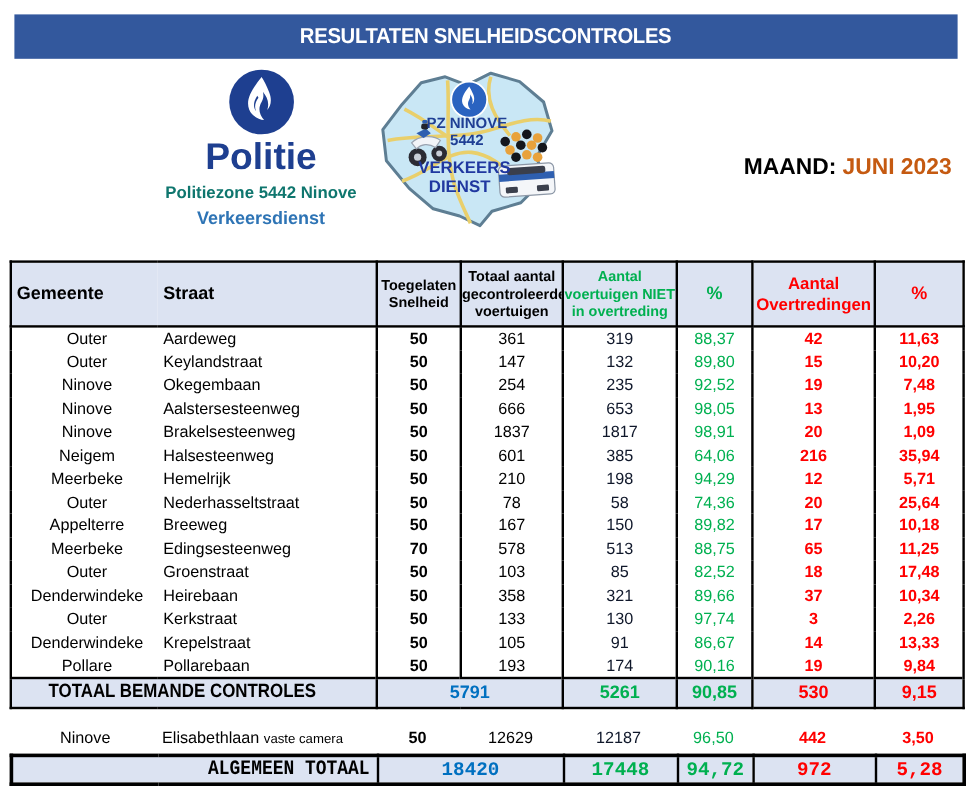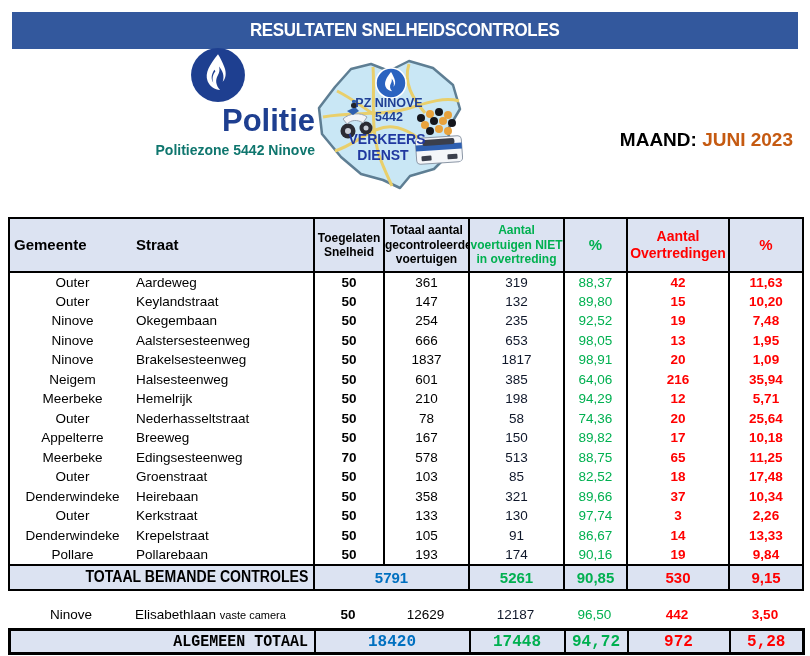--- a/index.html
+++ b/index.html
@@ -7,21 +7,21 @@
 
   
   .banner {
     position: absolute; left: 12px; top: 12px; width: 786px; height: 37px;
     background: #33589D; color: #fff; display: flex; align-items: center; justify-content: center;
     font-weight: bold; font-size: 18px; letter-spacing: -0.3px;
   }
   .banner span { display:inline-block; transform: scaleX(0.94); }
 
   
-  .logo-block { position: absolute; left: 120px; top: 47px; width: 195px; text-align: right; }
+  .logo-block { position: absolute; left: 120px; top: 57px; width: 195px; text-align: center; }
   .logo-circle { display: block; margin: 0 auto; }
   .logo-title { color: #1E3F90; font-size: 31px; font-weight: bold; line-height: 1.05; margin-top: 2px; }
   .logo-sub1 { color: #0f766e; font-size: 14px; font-weight: bold; margin-top: 4px; }
   .logo-sub2 { color: #2E74B5; font-size: 15px; font-weight: bold; margin-top: 6px; }
 
   
   .map-badge { position: absolute; left: 313px; top: 55px; }
 
   
   .month { position: absolute; top: 129px; right: 17px; font-size: 19px; font-weight: bold; white-space: nowrap; }
@@ -47,21 +47,21 @@
   td.c-gemeente { text-align: center; padding-left: 4px; border-right: none !important; }
   td.c-straat   { text-align: left; padding-left: 5px; border-left: none !important; }
   td.c-snelheid { text-align: center; font-weight: bold; }
   td.c-total    { text-align: center; }
   td.c-niet     { text-align: center; color: #0f172a; }
   td.c-pctn     { text-align: center; color: #00B050; }
   td.c-over     { text-align: center; color: #FF0000; font-weight: bold; }
   td.c-pcto     { text-align: center; color: #FF0000; font-weight: bold; }
 
   .total-row td { background: #DCE3F2; border: 2px solid #000; height: 25px; font-weight: bold; font-size: 15px; text-align: center; }
-  .total-row .t-label { text-align: right; padding-right: 5px; font-size: 16px; }
+  .total-row .t-label { text-align: left; padding-right: 5px; font-size: 16px; }
   .total-row .t-label span { display: inline-block; transform: scaleX(0.88); transform-origin: right center; white-space: nowrap; }
   .v-blue  { color: #0070C0; }
   .v-green { color: #00B050; }
   .v-red   { color: #FF0000; }
 
   .camera-table { position: absolute; left: 8px; top: 603px; }
   .camera-table td { height: 22px; font-size: 13.5px; border: none; white-space: nowrap; }
   .camera-table .note { font-size: 11px; }
 
   .grand-table { position: absolute; left: 8px; top: 628px; border: 3px solid #000; font-family: Liberation Mono, monospace; }
@@ -77,20 +77,21 @@
 </div>
 
 <div class="logo-block">
   <svg class="logo-circle" width="56" height="56" viewBox="0 0 54 54">
     <circle cx="27" cy="27" r="26" fill="#1E3F90"></circle>
     <path d="M27 7 C19 17 14 25 17 33 C19 38 24 41 29 41.5 C25 37 24 32 27 27 C28.2 24.8 29 22 28 18.8 C31.5 23 33.5 28 31.5 33.5 C34.5 30.5 35.5 25 33 19 C31 14 29 10 27 7 Z" fill="#fff"></path>
     <path d="M23.5 22 C20.5 26.5 20 31 22.5 34.5 C21 30.5 22 26.5 24.5 23.5 Z" fill="#1E3F90"></path>
   </svg>
   <div class="logo-title">Politie</div>
   <div class="logo-sub1">Politiezone 5442 Ninove</div>
+  <div class="logo-sub2">Verkeersdienst</div>
 </div>
 
 <svg class="map-badge" width="152" height="138" viewBox="0 0 152 138">
   <path d="M22 32 L38 14 L58 9 L76 16 L96 6 L120 13 L140 30 L147 54 L134 76 L141 94 L121 114 L97 121 L87 133 L70 125 L48 119 L28 102 L9 79 L6 53 Z" fill="#C9E7F5" stroke="#5E7E93" stroke-width="2.5" stroke-linejoin="round"></path>
   <g stroke="#E9CF6B" stroke-width="3" fill="none">
     <path d="M10 62 C40 56 70 62 100 52 C116 47 132 42 146 46"></path>
     <path d="M60 12 C62 40 57 70 66 100 C70 112 75 122 79 131"></path>
     <path d="M22 96 C46 88 60 70 80 72 C100 74 114 92 128 102"></path>
     <path d="M96 9 C90 28 100 44 112 58"></path>
     <path d="M24 36 C40 44 52 54 62 60"></path>

